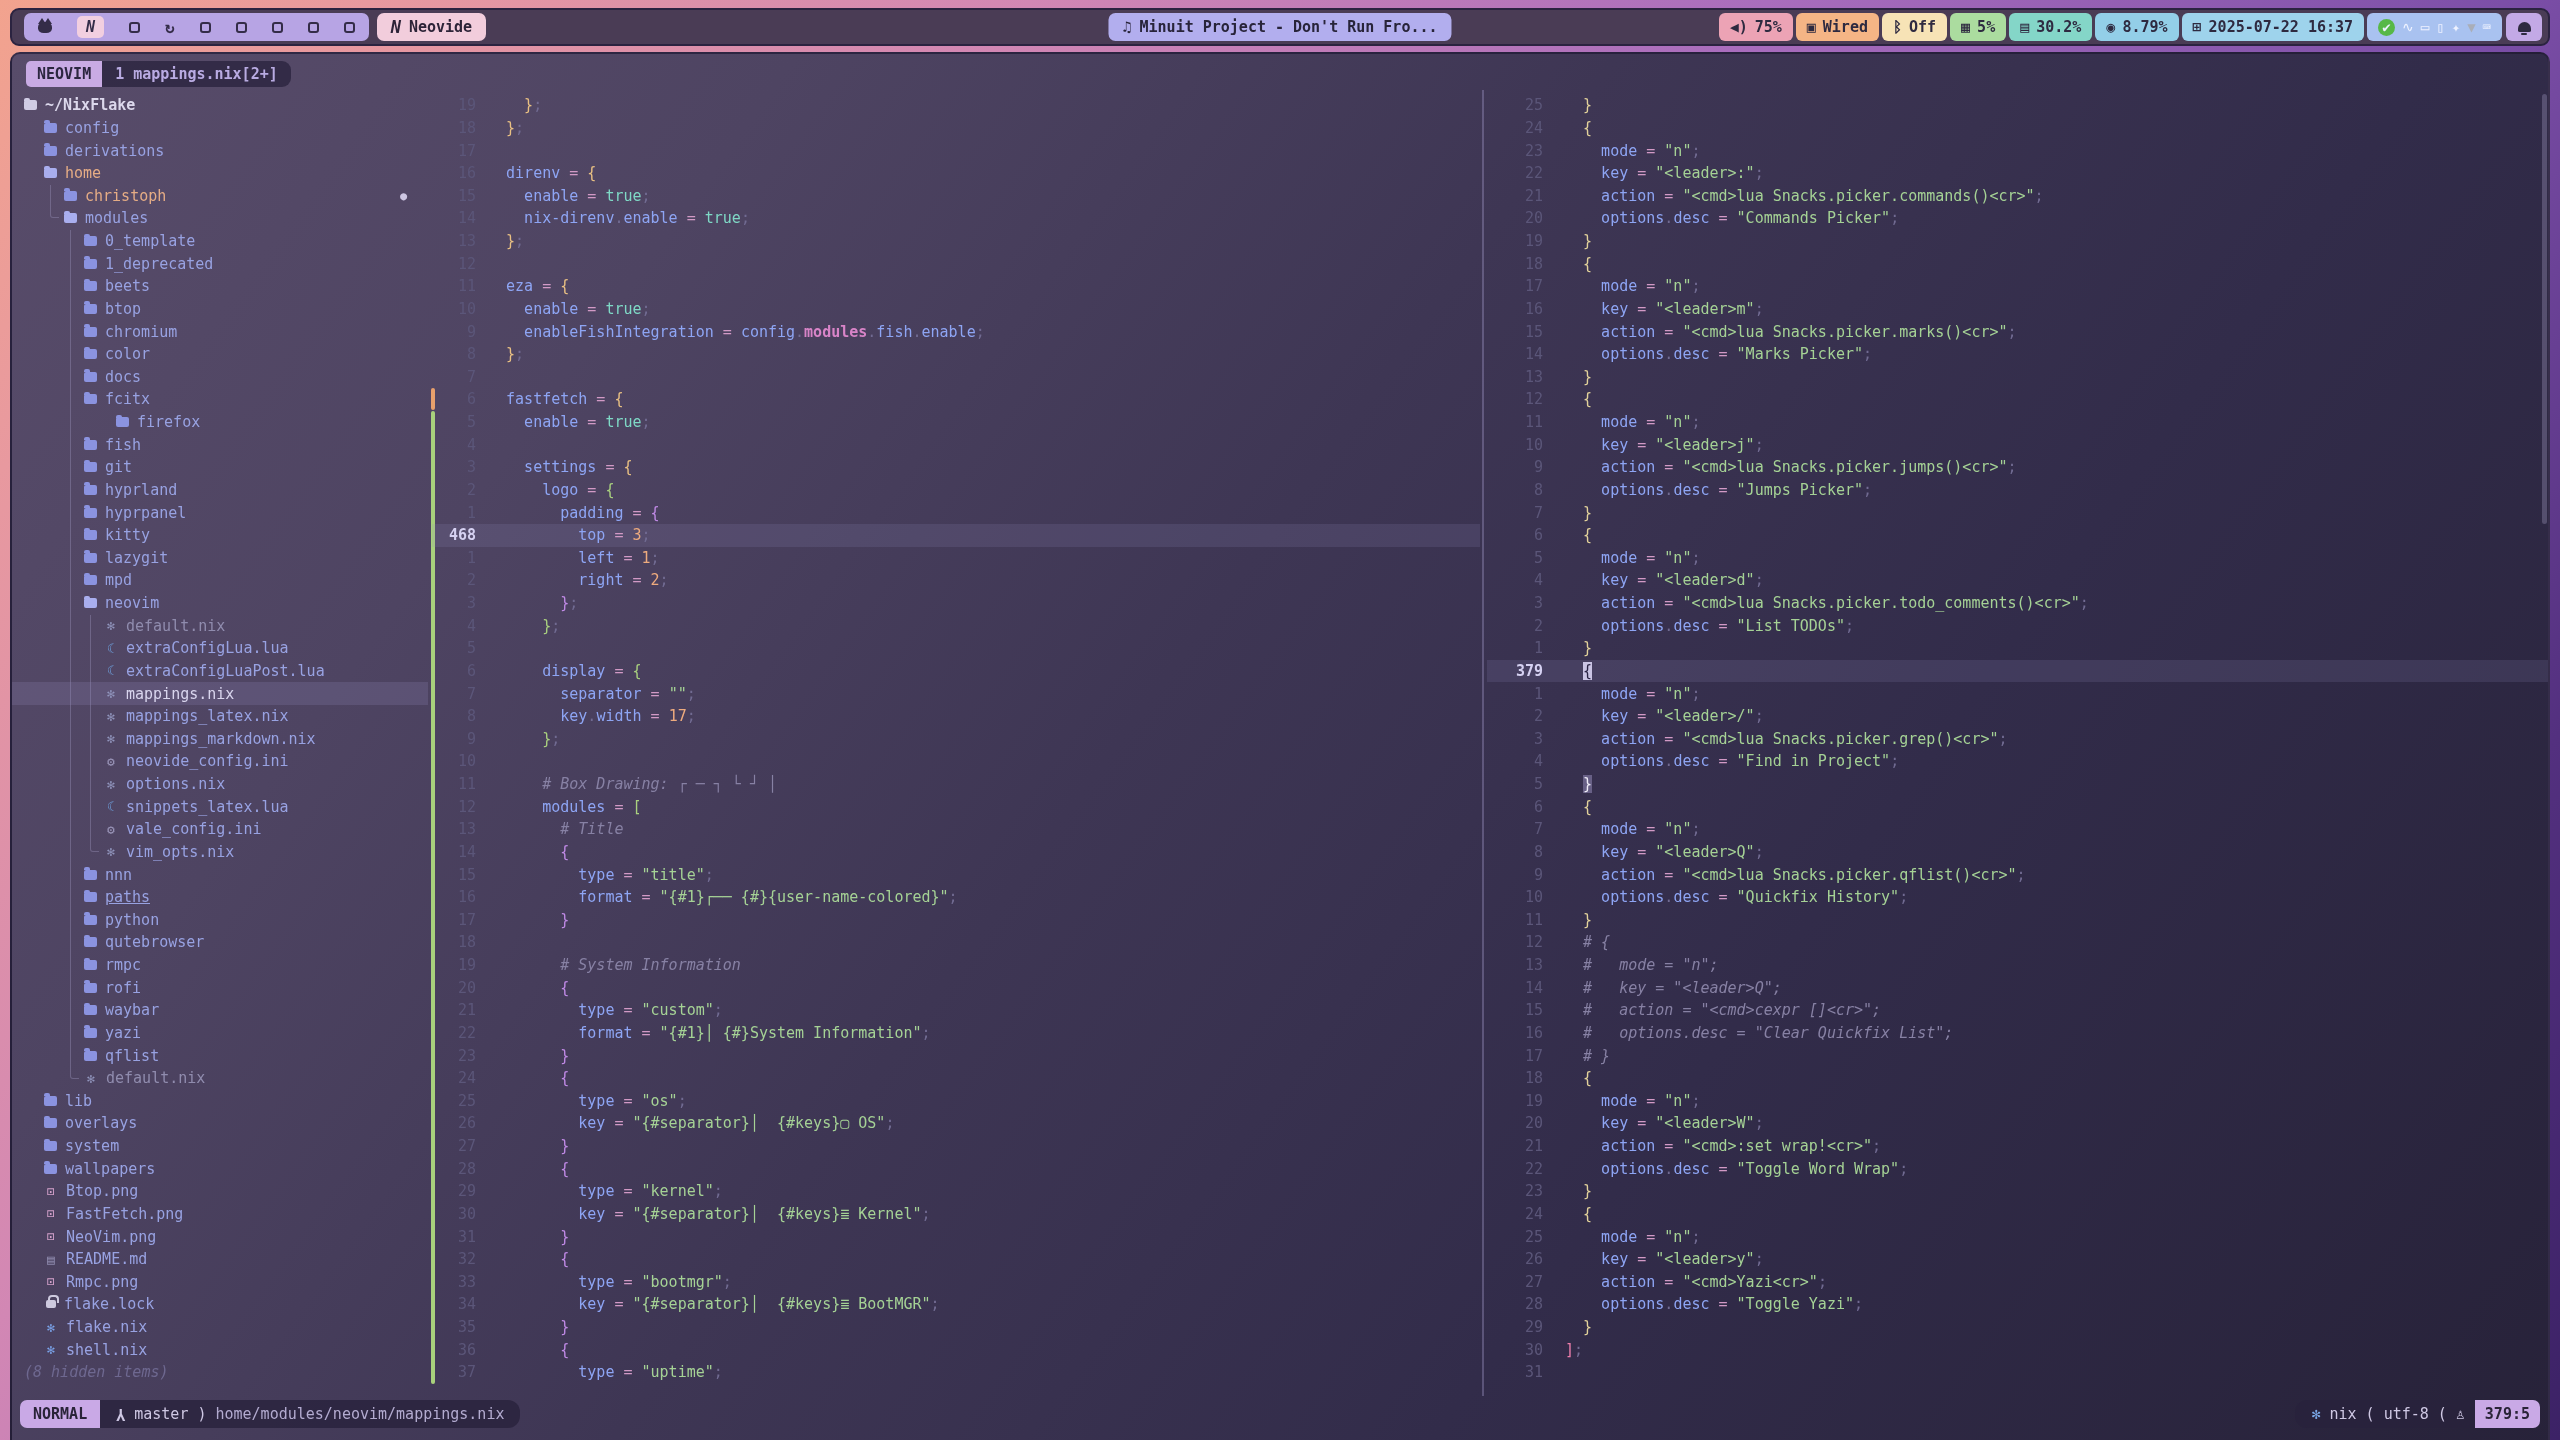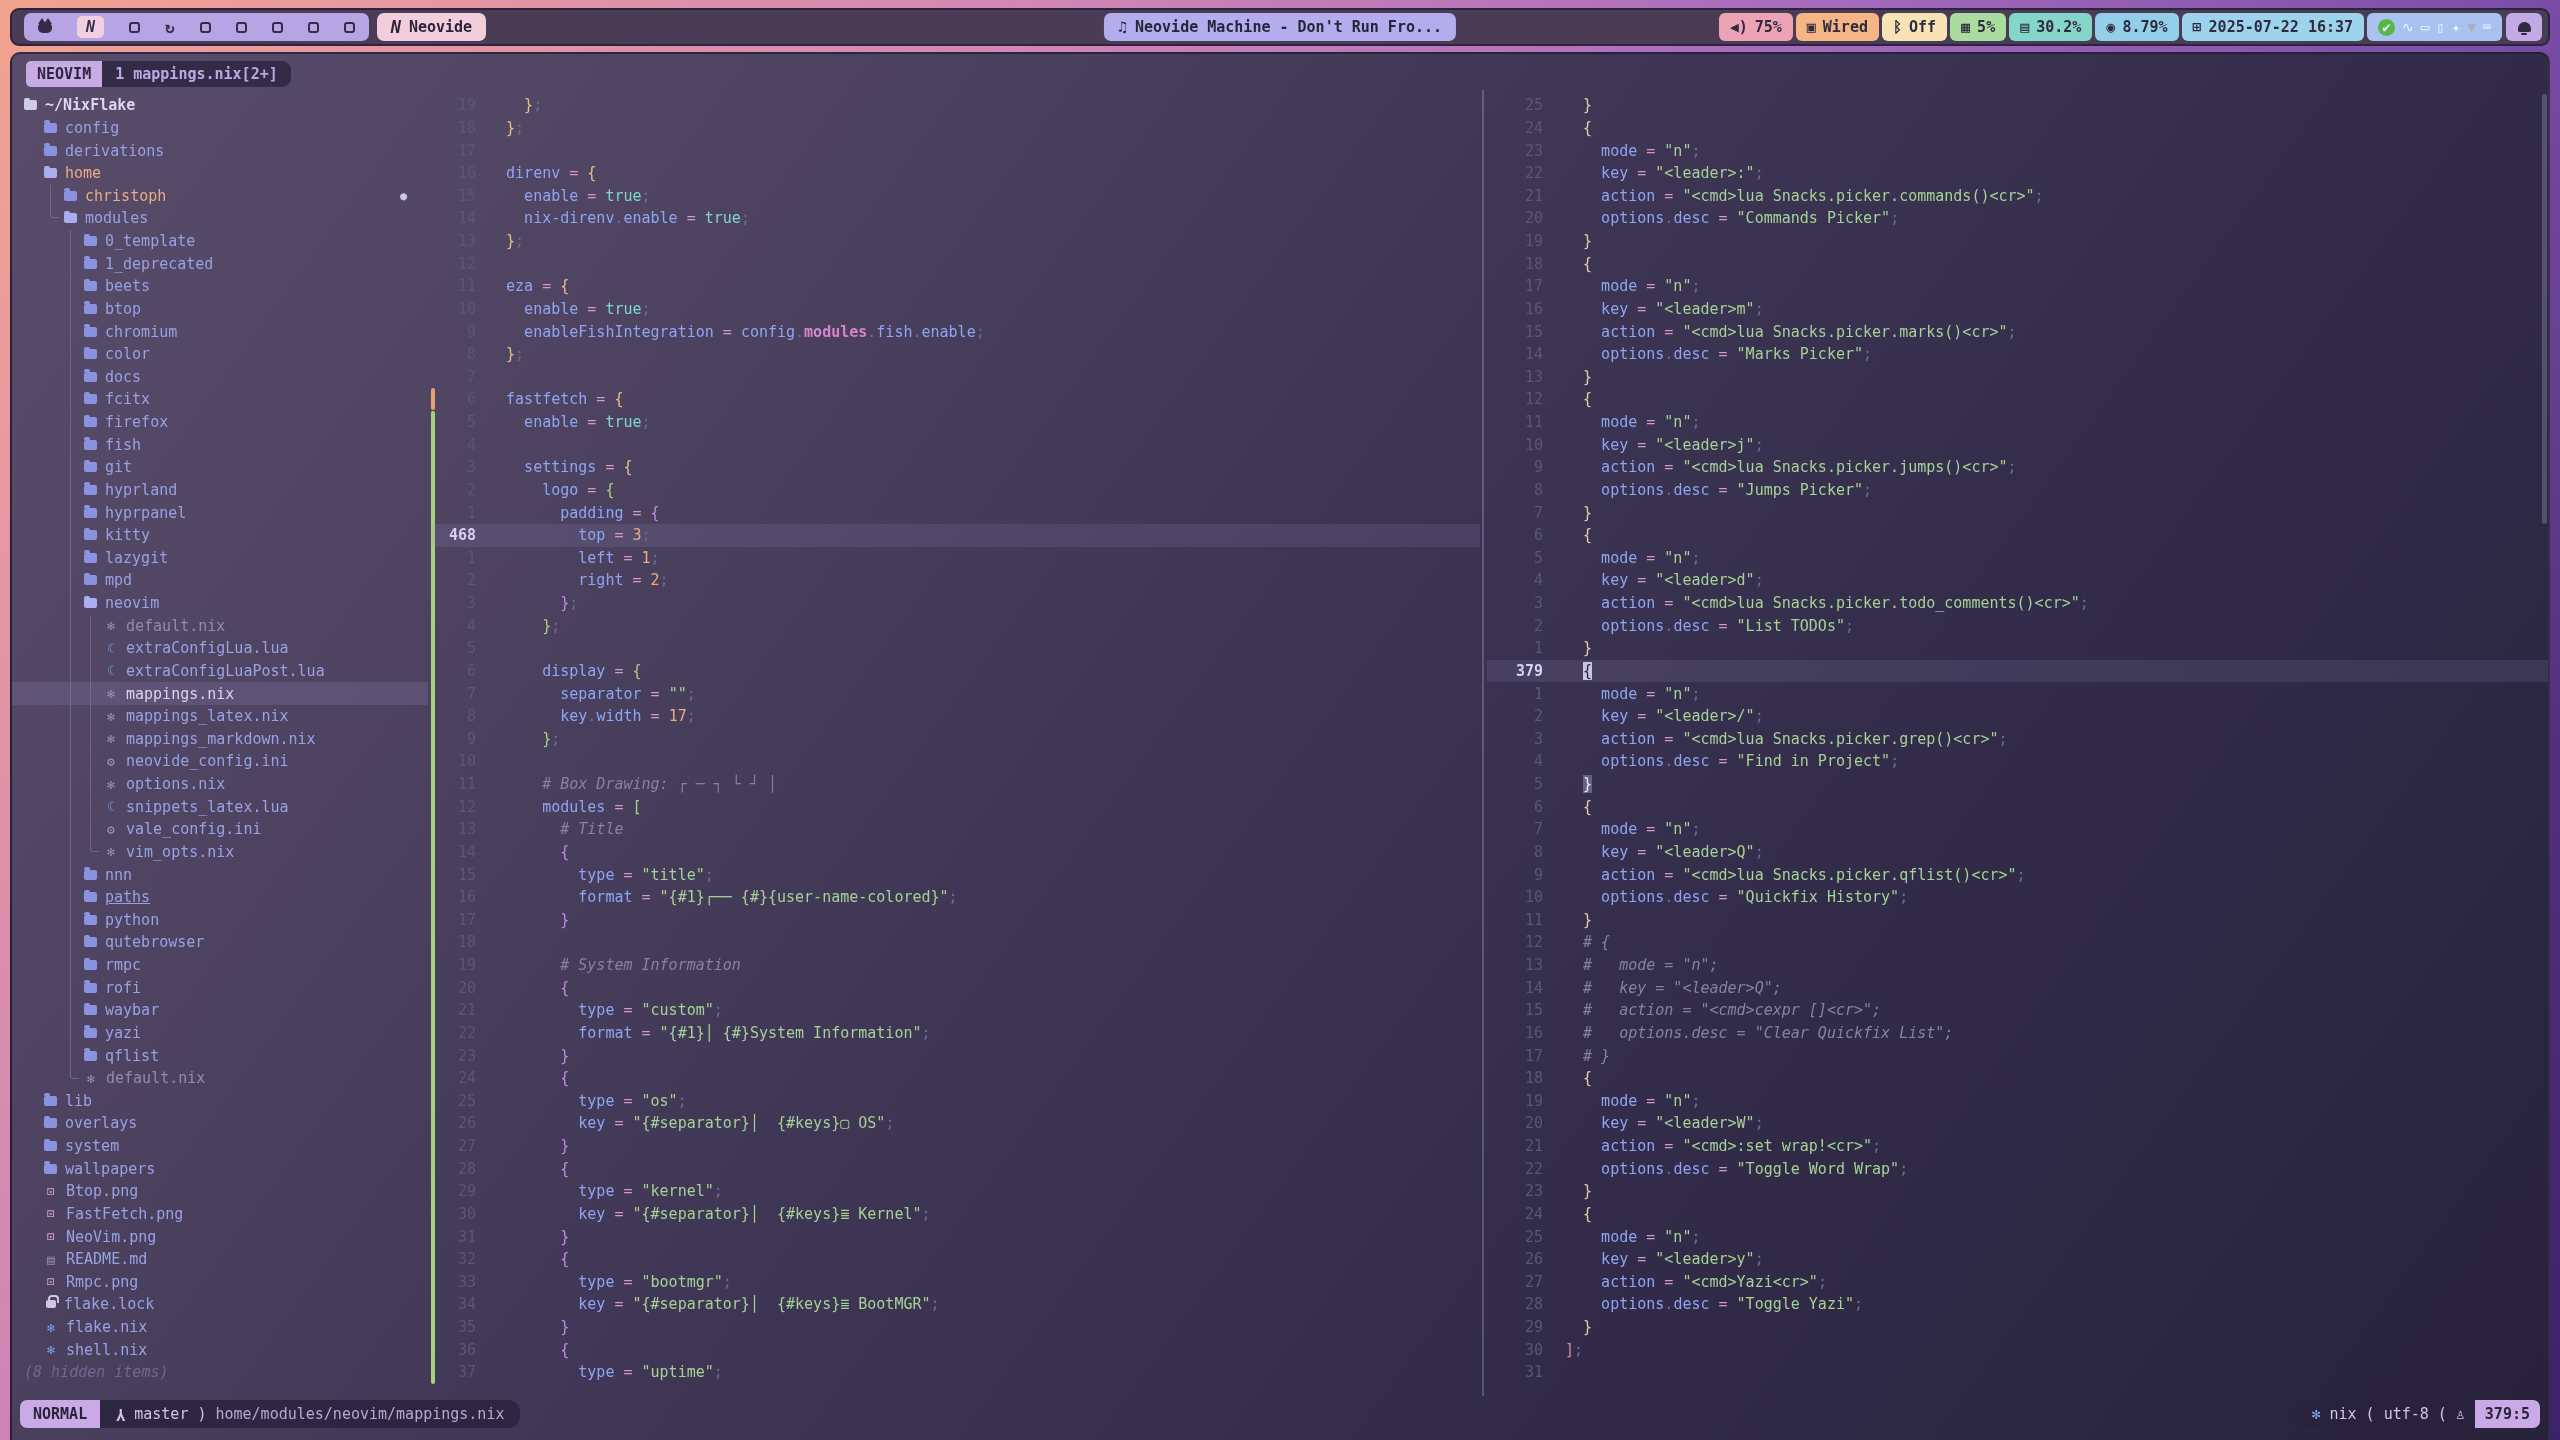--- a/index.html
+++ b/index.html
@@ -143,21 +143,21 @@
       <span class="ws">
         <span class="ws-square"></span>
       </span>
     </div>
   <div class="title-pill">
     <span class="nlogo">N</span>
     <span>Neovide</span>
   </div>
   <div class="music-pill">
     <span>♫</span>
-    <span>Neovide Machine - Don't Run Fro...</span>
+    <span>Minuit Project - Don't Run Fro...</span>
   </div>
   <div class="status-group">
       <div class="pill" style="background: rgb(236, 163, 181);">
         <span class="pill-icon">◀)</span>
         <span class="pill-label">75%</span>
       </div>
       <div class="pill" style="background: rgb(245, 181, 133);">
         <span class="pill-icon">▣</span>
         <span class="pill-label">Wired</span>
       </div>
@@ -214,21 +214,21 @@
       <div class="trow accent" style="padding-left: 52px;"><span class="icon-folder"></span><span class="tlabel">christoph</span><span class="mod-dot">●</span></div>
       <div class="trow" style="padding-left: 52px;"><span class="icon-folder open"></span><span class="tlabel">modules</span></div>
       <div class="trow" style="padding-left: 72px;"><span class="icon-folder"></span><span class="tlabel">0_template</span></div>
       <div class="trow" style="padding-left: 72px;"><span class="icon-folder"></span><span class="tlabel">1_deprecated</span></div>
       <div class="trow" style="padding-left: 72px;"><span class="icon-folder"></span><span class="tlabel">beets</span></div>
       <div class="trow" style="padding-left: 72px;"><span class="icon-folder"></span><span class="tlabel">btop</span></div>
       <div class="trow" style="padding-left: 72px;"><span class="icon-folder"></span><span class="tlabel">chromium</span></div>
       <div class="trow" style="padding-left: 72px;"><span class="icon-folder"></span><span class="tlabel">color</span></div>
       <div class="trow" style="padding-left: 72px;"><span class="icon-folder"></span><span class="tlabel">docs</span></div>
       <div class="trow" style="padding-left: 72px;"><span class="icon-folder"></span><span class="tlabel">fcitx</span></div>
-      <div class="trow" style="padding-left: 72px;"><span class="icon-folder"></span><span class="tlabel">firefox</span></div>
+      <div class="trow" style="padding-left: 72px; margin-left: 32px;"><span class="icon-folder"></span><span class="tlabel">firefox</span></div>
       <div class="trow" style="padding-left: 72px;"><span class="icon-folder"></span><span class="tlabel">fish</span></div>
       <div class="trow" style="padding-left: 72px;"><span class="icon-folder"></span><span class="tlabel">git</span></div>
       <div class="trow" style="padding-left: 72px;"><span class="icon-folder"></span><span class="tlabel">hyprland</span></div>
       <div class="trow" style="padding-left: 72px; align-items: center;"><span class="icon-folder"></span><span class="tlabel">hyprpanel</span></div>
       <div class="trow" style="padding-left: 72px;"><span class="icon-folder"></span><span class="tlabel">kitty</span></div>
       <div class="trow" style="padding-left: 72px;"><span class="icon-folder"></span><span class="tlabel">lazygit</span></div>
       <div class="trow" style="padding-left: 72px;"><span class="icon-folder"></span><span class="tlabel">mpd</span></div>
       <div class="trow" style="padding-left: 72px;"><span class="icon-folder open"></span><span class="tlabel">neovim</span></div>
       <div class="trow dim" style="padding-left: 92px;"><span class="ic ic-nix">✻</span><span class="tlabel">default.nix</span></div>
       <div class="trow" style="padding-left: 92px;"><span class="ic ic-lua">☾</span><span class="tlabel">extraConfigLua.lua</span></div>

